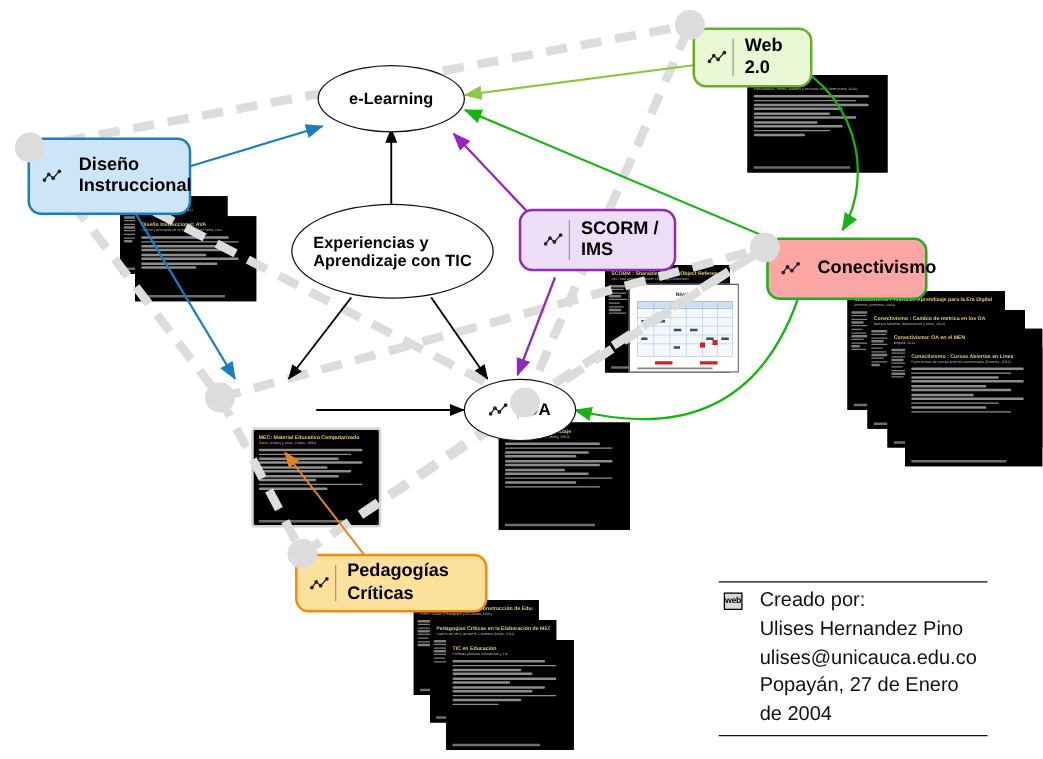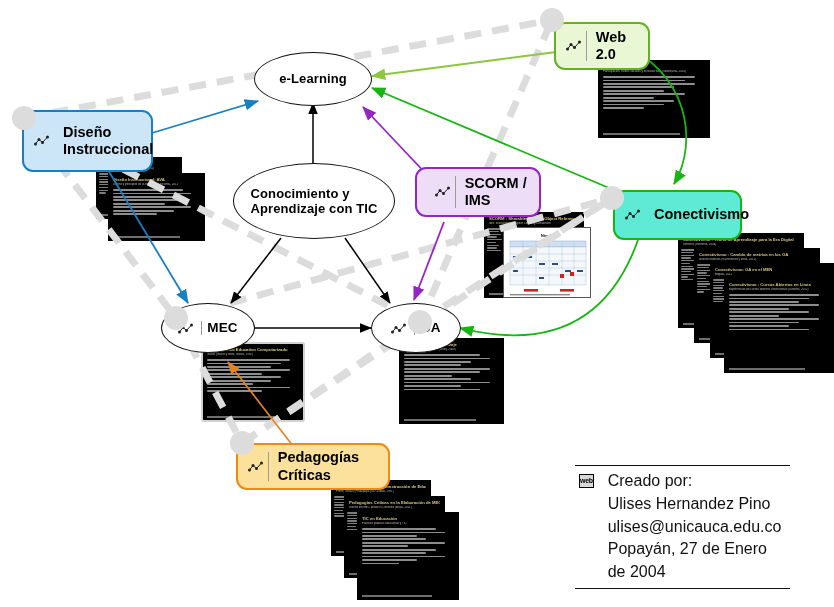--- a/index.html
+++ b/index.html
@@ -26,21 +26,21 @@
   .topic{position:absolute;z-index:5;box-sizing:border-box;display:flex;
       align-items:center;border-radius:11px;padding:0 10px 0 8px;}
   .topic .tico{width:20px;flex:0 0 20px;height:calc(100% - 14px);
       display:flex;align-items:center;justify-content:center;}
   .topic .sep{width:1px;align-self:stretch;margin:7px 9px 7px 2px;background:#9b9b9b;}
   .topic .tlabel{font-weight:bold;font-size:14.5px;color:#000;line-height:1.2;}
 
   .topic.di{background:#cde6f7;border:2.2px solid #1a7fc1;}
   .topic.web20{background:#e9f7d5;border:2.2px solid #66b023;}
   .topic.scorm{background:#eeddf7;border:2.2px solid #9326c4;padding-left:16px;}
-  .topic.conect{background:#5eead4;border:2.2px solid #16b512;}
+  .topic.conect{background:#fca5a5;border:2.2px solid #16b512;}
   .topic.peda{background:#fbe19b;border:2.2px solid #ef8b12;}
 
   
   .slide{position:absolute;background:#000;border:1px solid #000;box-sizing:border-box;
       overflow:hidden;}
   .slide .stitle{color:#d9c77a;font-size:4.2px;font-weight:bold;line-height:1.25;
       margin:3px 4px 1px 4px;white-space:nowrap;overflow:hidden;}
   .slide .ssub{color:#b9b9b9;font-size:2.9px;line-height:1.3;margin:0 4px 2px 4px;
       white-space:nowrap;overflow:hidden;}
   .slide .sbody{margin:1px 4px 2px 4px;}
@@ -394,39 +394,25 @@
     </div>
     <div class="foot"></div>
   </div>
 
   <div class="ellipse-node" style="left:254px;top:52px;width:118px;height:54px;">
     <span class="lbl">e-Learning</span>
   </div>
 
   <div class="ellipse-node" style="left:233px;top:163px;width:162px;height:76px;">
     <span class="lbl">
-      <span>Conocimiento y</span><br>
+      <span>Experiencias y</span><br>
       <span>Aprendizaje con TIC</span>
     </span>
   </div>
 
-  <div class="ellipse-node small" style="left:161px;top:303px;width:94px;height:50px;">
-    <span class="inner-row">
-      <span class="node-ico">
-        <svg width="16" height="12" viewBox="0 0 16 12">
-          <path d="M1.5,9 L5,4.5 L8.5,7.5 L13.5,2" stroke="#222" stroke-width="1" fill="none"></path>
-          <circle cx="1.5" cy="9" r="1.5" fill="#222"></circle>
-            <circle cx="5" cy="4.5" r="1.5" fill="#222"></circle>
-          <circle cx="8.5" cy="7.5" r="1.5" fill="#222"></circle>
-            <circle cx="13.5" cy="2" r="1.5" fill="#222"></circle>
-        </svg>
-      </span>
-      <span class="lbl">MEC</span>
-    </span>
-  </div>
 
   <div class="ellipse-node small" style="left:371px;top:303px;width:90px;height:50px;">
     <span class="inner-row">
       <span class="node-ico">
         <svg width="16" height="12" viewBox="0 0 16 12">
           <path d="M1.5,9 L5,4.5 L8.5,7.5 L13.5,2" stroke="#222" stroke-width="1" fill="none"></path>
           <circle cx="1.5" cy="9" r="1.5" fill="#222"></circle>
             <circle cx="5" cy="4.5" r="1.5" fill="#222"></circle>
           <circle cx="8.5" cy="7.5" r="1.5" fill="#222"></circle>
             <circle cx="13.5" cy="2" r="1.5" fill="#222"></circle>

